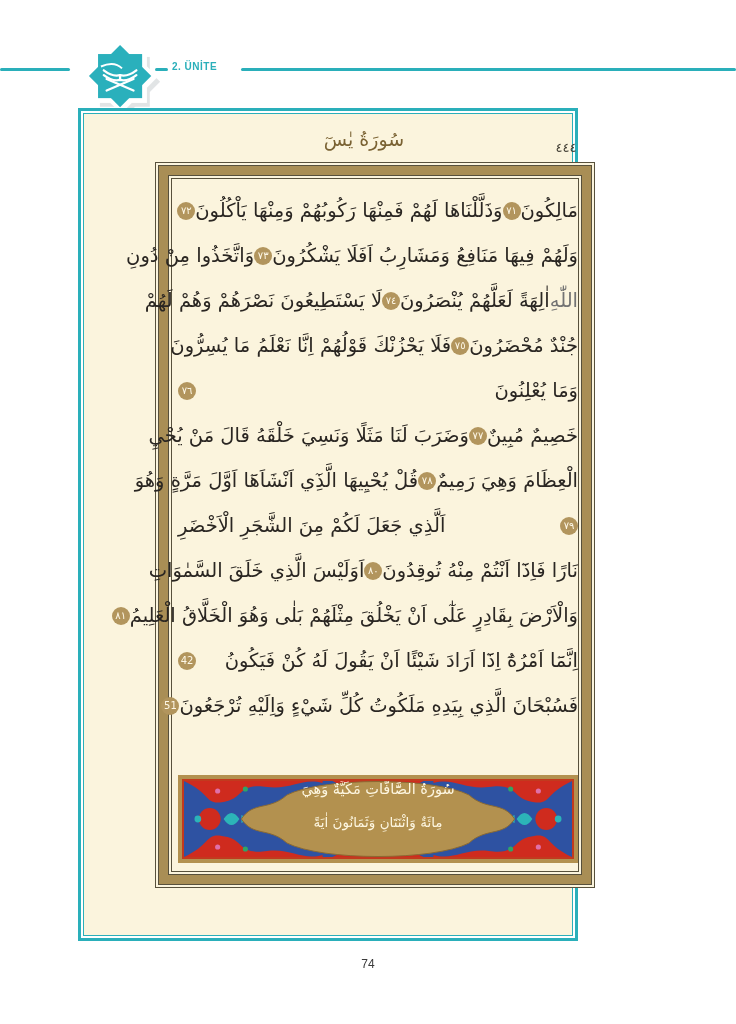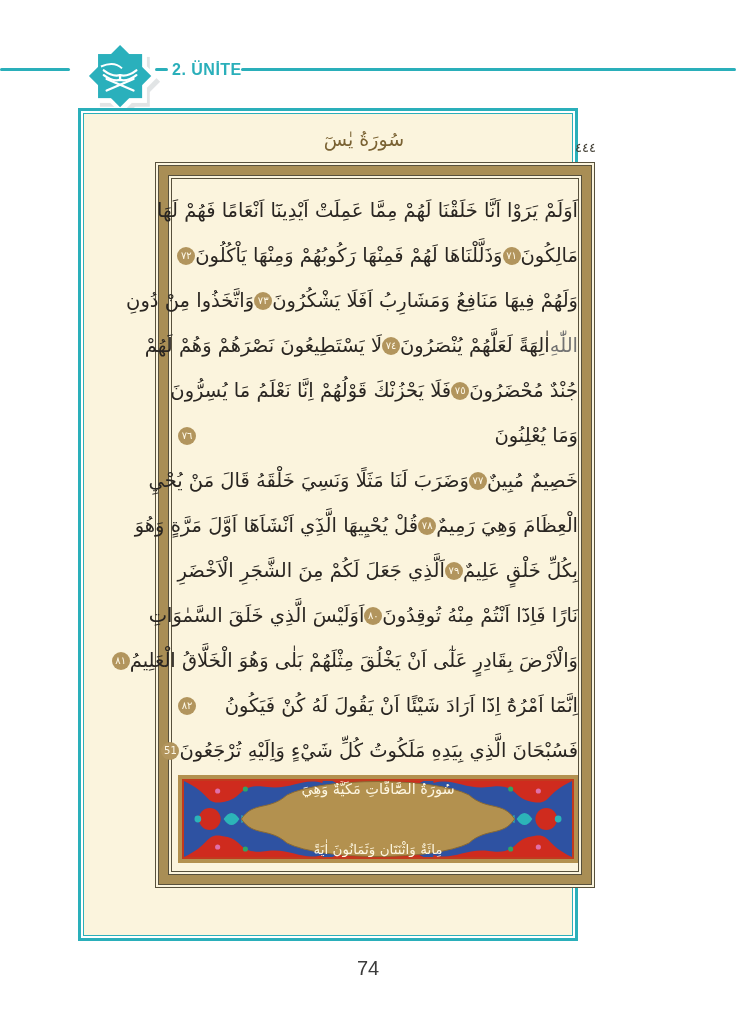--- a/index.html
+++ b/index.html
@@ -8,34 +8,34 @@
     width:736px;height:1024px;position:relative;background:#ffffff;
     font-family:"Liberation Sans",sans-serif;overflow:hidden;
   }
   
   .hdr-rule{position:absolute;height:3px;background:#2aafba;border-radius:2px;}
   .hdr-rule.left{left:0;top:68px;width:70px;}
   .hdr-rule.dash{left:155px;top:68px;width:13px;}
   .hdr-rule.right{left:241px;top:68px;width:495px;}
   .unit-label{
     position:absolute;left:172px;top:61px;color:#2aafba;
-    font-size:16px;font-weight:bold;letter-spacing:.5px;
+    font-size:10px;font-weight:bold;letter-spacing:.5px;
   }
   .logo-wrap{position:absolute;left:76px;top:30px;width:92px;height:96px;}
   
   .page-outer{
     position:absolute;left:78px;top:108px;width:500px;height:833px;
     box-sizing:border-box;border:3px solid #2aafba;background:#ffffff;padding:2px;
   }
   .page{
     position:relative;width:100%;height:100%;box-sizing:border-box;
     border:1px solid #2aafba;background:#fbf4dd;
   }
   .mushaf-num{
-    position:absolute;left:452px;top:26px;width:60px;text-align:right;
+    position:absolute;left:452px;top:26px;width:60px;text-align:center;
     font-family:"DejaVu Sans",sans-serif;font-size:13px;color:#403d33;
   }
   .surah-title{
     position:absolute;left:180px;top:14px;width:200px;text-align:center;
     font-family:"DejaVu Sans",sans-serif;font-size:19px;color:#7a6233;
   }
   
   .quran-frame{
     position:absolute;left:71px;top:48px;width:440px;height:726px;box-sizing:border-box;
     border:1px solid #57503c;
@@ -67,29 +67,29 @@
     position:absolute;left:94px;top:661px;width:400px;height:88px;box-sizing:border-box;
     background:#b3914f;padding:4px;
   }
   .surah-panel-red{
     width:100%;height:100%;box-sizing:border-box;border:2px solid #c23a1e;position:relative;
     background:#2e52a2;overflow:hidden;
   }
   .surah-panel-red svg{position:absolute;left:0;top:0;width:100%;height:100%;}
   .panel-text{
     position:absolute;left:0;top:0;width:100%;height:100%;
-    display:flex;flex-direction:column;align-items:center;justify-content:space-between;gap:3px;
+    display:flex;flex-direction:column;align-items:center;justify-content:flex-start;gap:17px;
     font-family:"DejaVu Sans",sans-serif;color:#fdf6e0;text-align:center;direction:rtl;
   }
   .panel-text .l1{font-size:14.5px;}
   .panel-text .l2{font-size:13.5px;}
   
   .book-page-num{
     position:absolute;left:0;top:957px;width:736px;text-align:center;
-    font-size:20px;color:#3b3b3b;
+    font-size:12px;color:#3b3b3b;
   }
 </style>
 </head>
 <body>
 
 <div class="hdr-rule left"></div>
 <div class="logo-wrap">
   <svg viewBox="-46 -48 96 100" width="92" height="96">
 
     <g transform="translate(5,6)" opacity="0.55">
@@ -124,23 +124,20 @@
 <div class="page-outer">
   <div class="page">
 
     <div class="surah-title">سُورَةُ يٰسٓ</div>
     <div class="mushaf-num">٤٤٤</div>
 
     <div class="quran-frame"></div>
 
     <div class="quran-text" id="quran-text">
         <div class="qline" dir="rtl">
-          <span class="qt">اَوَلَمْ يَرَوْا اَنَّا خَلَقْنَا لَهُمْ مِمَّا عَمِلَتْ اَيْدِينَٓا اَنْعَامًا فَهُمْ لَهَا</span>
-        </div>
-        <div class="qline" dir="rtl">
           <span class="qt">مَالِكُونَ</span>
           <span class="aya">٧١</span>
           <span class="qt">وَذَلَّلْنَاهَا لَهُمْ فَمِنْهَا رَكُوبُهُمْ وَمِنْهَا يَاْكُلُونَ</span>
           <span class="aya">٧٢</span>
         </div>
         <div class="qline" dir="rtl">
           <span class="qt">وَلَهُمْ فِيهَا مَنَافِعُ وَمَشَارِبُ اَفَلَا يَشْكُرُونَ</span>
           <span class="aya">٧٣</span>
           <span class="qt">وَاتَّخَذُوا مِنْ دُونِ</span>
         </div>
@@ -163,36 +160,35 @@
           <span class="qt">خَصِيمٌ مُبِينٌ</span>
           <span class="aya">٧٧</span>
           <span class="qt">وَضَرَبَ لَنَا مَثَلًا وَنَسِيَ خَلْقَهُ قَالَ مَنْ يُحْيِ</span>
         </div>
         <div class="qline" dir="rtl">
           <span class="qt">الْعِظَامَ وَهِيَ رَمِيمٌ</span>
           <span class="aya">٧٨</span>
           <span class="qt">قُلْ يُحْيِيهَا الَّذِٓي اَنْشَاَهَٓا اَوَّلَ مَرَّةٍ وَهُوَ</span>
         </div>
         <div class="qline" dir="rtl">
-          <span class="qt">بِكُلِّ خَلْقٍ عَلِيمٌ</span>
           <span class="aya">٧٩</span>
           <span class="qt">اَلَّذِي جَعَلَ لَكُمْ مِنَ الشَّجَرِ الْاَخْضَرِ</span>
         </div>
         <div class="qline" dir="rtl">
           <span class="qt">نَارًا فَاِذَٓا اَنْتُمْ مِنْهُ تُوقِدُونَ</span>
           <span class="aya">٨٠</span>
           <span class="qt">اَوَلَيْسَ الَّذِي خَلَقَ السَّمٰوَاتِ</span>
         </div>
         <div class="qline" dir="rtl">
           <span class="qt">وَالْاَرْضَ بِقَادِرٍ عَلٰٓى اَنْ يَخْلُقَ مِثْلَهُمْ بَلٰى وَهُوَ الْخَلَّاقُ الْعَلِيمُ</span>
           <span class="aya">٨١</span>
         </div>
         <div class="qline" dir="rtl">
           <span class="qt">اِنَّمَٓا اَمْرُهُٓ اِذَٓا اَرَادَ شَيْئًا اَنْ يَقُولَ لَهُ كُنْ فَيَكُونُ</span>
-          <span class="aya">٨٢</span>
+          <span class="aya">42</span>
         </div>
         <div class="qline" dir="rtl">
           <span class="qt">فَسُبْحَانَ الَّذِي بِيَدِهِ مَلَكُوتُ كُلِّ شَيْءٍ وَاِلَيْهِ تُرْجَعُونَ</span>
           <span class="aya">51</span>
         </div>
       </div>
 
     <div class="surah-panel">
       <div class="surah-panel-red">
         <svg viewBox="0 0 392 76" preserveAspectRatio="none">

